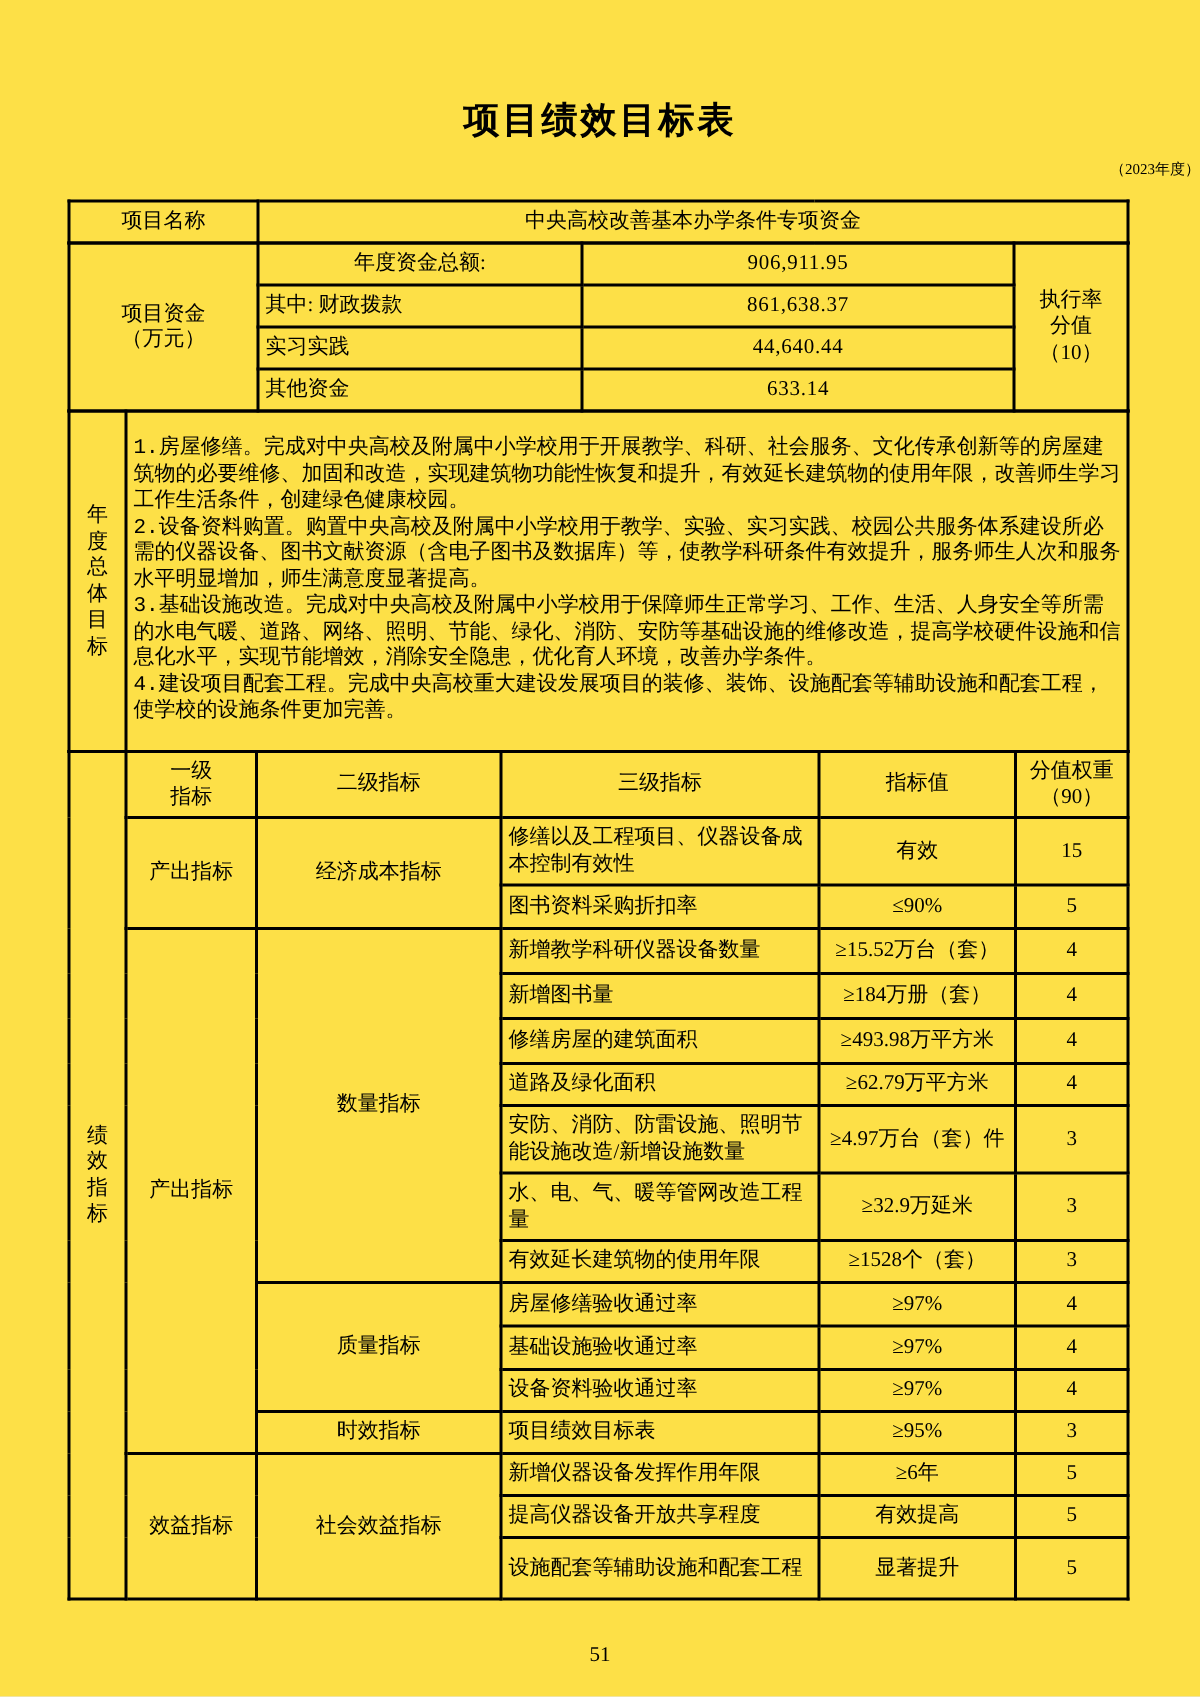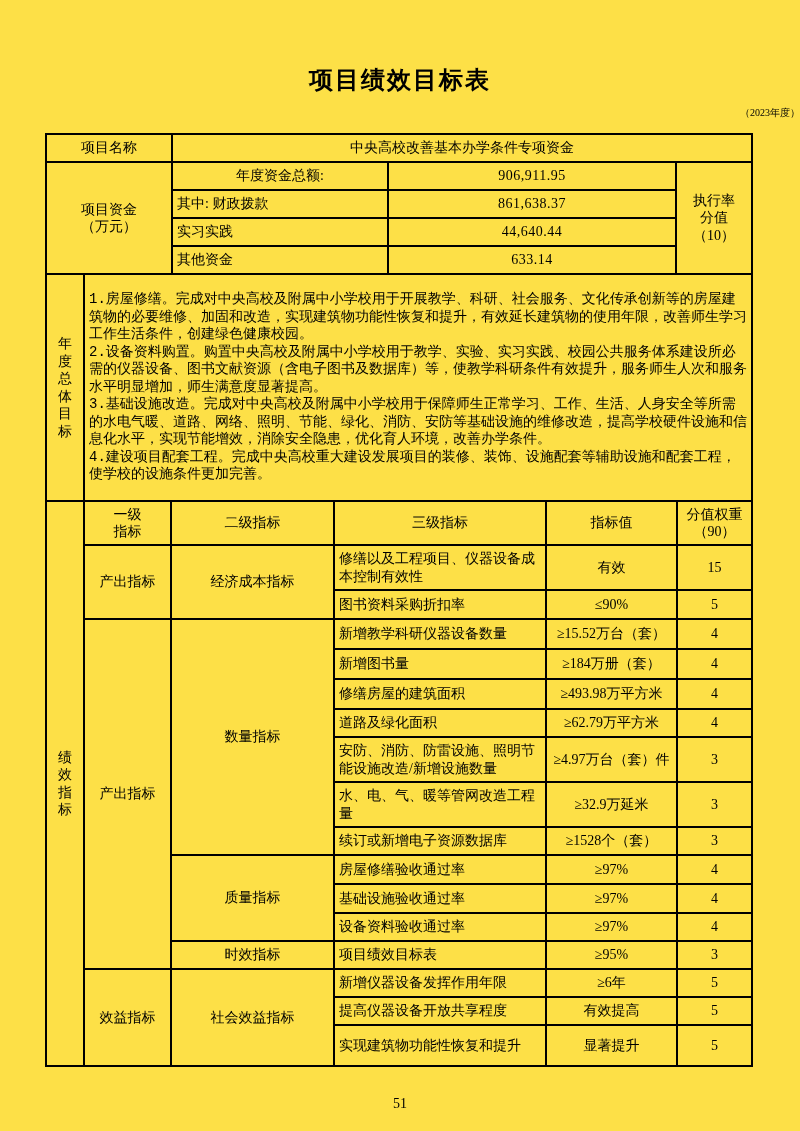--- a/index.html
+++ b/index.html
@@ -195,21 +195,21 @@
         <td class="lft">安防、消防、防雷设施、照明节能设施改造/新增设施数量</td>
         <td class="ctr">≥4.97万台（套）件</td>
         <td class="ctr">3</td>
       </tr>
       <tr class="h45">
         <td class="lft">水、电、气、暖等管网改造工程量</td>
         <td class="ctr">≥32.9万延米</td>
         <td class="ctr">3</td>
       </tr>
       <tr class="h28">
-        <td class="lft">续订或新增电子资源数据库</td>
+        <td class="lft">有效延长建筑物的使用年限</td>
         <td class="ctr">≥1528个（套）</td>
         <td class="ctr">3</td>
       </tr>
 
       <tr class="h29">
         <td class="ctr" rowspan="3">质量指标</td>
         <td class="lft">房屋修缮验收通过率</td>
         <td class="ctr">≥97%</td>
         <td class="ctr">4</td>
       </tr>
@@ -237,21 +237,21 @@
         <td class="lft">新增仪器设备发挥作用年限</td>
         <td class="ctr">≥6年</td>
         <td class="ctr">5</td>
       </tr>
       <tr class="h28">
         <td class="lft">提高仪器设备开放共享程度</td>
         <td class="ctr">有效提高</td>
         <td class="ctr">5</td>
       </tr>
       <tr class="h41">
-        <td class="lft">实现建筑物功能性恢复和提升</td>
+        <td class="lft">设施配套等辅助设施和配套工程</td>
         <td class="ctr">显著提升</td>
         <td class="ctr">5</td>
       </tr>
     </tbody>
       </table>
 
   </div>
 
   <div class="footer">51</div>
 

